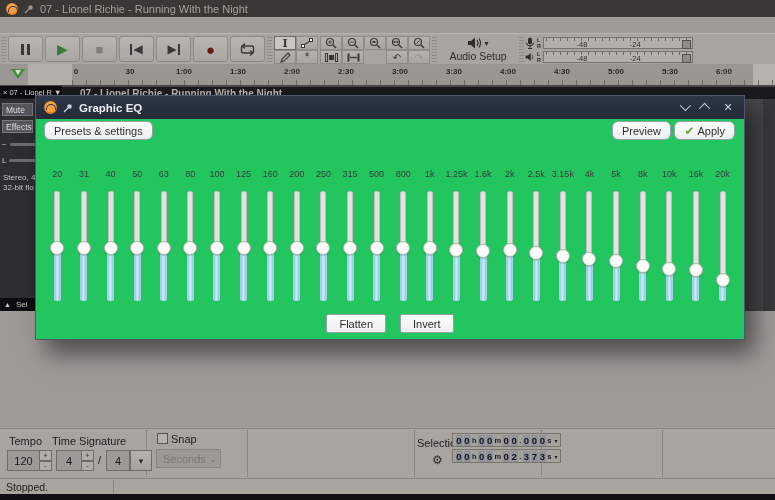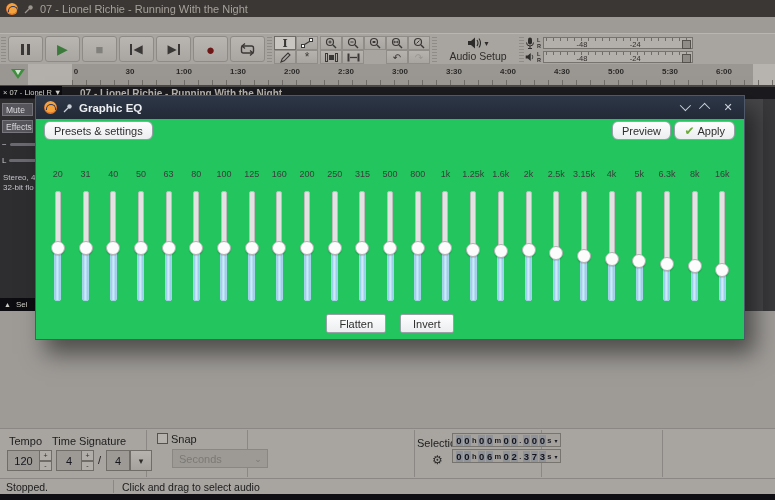--- a/index.html
+++ b/index.html
@@ -616,43 +616,52 @@
         <div class="eq-col">
           <div class="eq-label">5k</div>
           <div class="eq-slider">
             <div class="eq-track">
               <div class="eq-fill" style="top: 63.5%;"></div>
               <div class="eq-thumb" style="top: 63.5%;"></div>
             </div>
           </div>
         </div>
         <div class="eq-col">
-          <div class="eq-label">6.3k</div>
-          <div class="eq-slider">
-            <div class="eq-track">
-              <div class="eq-fill" style="top: 66.3%;"></div>
-              <div class="eq-thumb" style="top: 66.3%;"></div>
-            </div>
-          </div>
-        </div>
-        <div class="eq-col">
           <div class="eq-label">8k</div>
           <div class="eq-slider">
             <div class="eq-track">
               <div class="eq-fill" style="top: 68.5%;"></div>
               <div class="eq-thumb" style="top: 68.5%;"></div>
             </div>
           </div>
         </div>
         <div class="eq-col">
+          <div class="eq-label">10k</div>
+          <div class="eq-slider">
+            <div class="eq-track">
+              <div class="eq-fill" style="top: 71.3%;"></div>
+              <div class="eq-thumb" style="top: 71.3%;"></div>
+            </div>
+          </div>
+        </div>
+        <div class="eq-col">
           <div class="eq-label">16k</div>
           <div class="eq-slider">
             <div class="eq-track">
               <div class="eq-fill" style="top: 71.8%;"></div>
               <div class="eq-thumb" style="top: 71.8%;"></div>
+            </div>
+          </div>
+        </div>
+        <div class="eq-col">
+          <div class="eq-label">20k</div>
+          <div class="eq-slider">
+            <div class="eq-track">
+              <div class="eq-fill" style="top: 81.8%;"></div>
+              <div class="eq-thumb" style="top: 81.8%;"></div>
             </div>
           </div>
         </div>
       </div>
     <div id="eqbottom">
       <div class="dbtn2">Flatten</div>
       <div class="dbtn2">Invert</div>
     </div>
   </div>
 
@@ -674,21 +683,21 @@
     <span class="spin" style="left:82px;top:21px;">
         <b>+</b>
         <b>-</b>
       </span>
     <span class="blabel" style="left:98px;top:25px;">/</span>
     <span class="numbox" style="left:106px;top:21px;width:24px;">4</span>
     <span class="chevbtn" style="left:130px;top:21px;">▾</span>
 
     <span class="checkbox" style="left:157px;top:4px;"></span>
     <span class="blabel" style="left:171px;top:4px;">Snap</span>
-    <span class="combo" style="left:156px;top:20px;width:96px;margin-left:16px;">
+    <span class="combo" style="left:156px;top:20px;width:65px;">
       <span>Seconds</span>
       <span class="cchev">⌄</span>
     </span>
 
     <span class="blabel" style="left:417px;top:8px;">Selection</span>
     <span class="gear" style="left:432px;top:24px;">⚙</span>
     <span class="seltime" style="left:452px;top:4px;" id="selstart">
         <span class="tc">0</span>
         <span class="tc">0</span>
         <span class="tu">h</span>
@@ -719,16 +728,15 @@
         <span class="tc">3</span>
         <span class="tu">s</span>
         <span class="dd">▾</span>
       </span>
 
   </div>
 
   <div id="statusbar" class="abs">
     <span style="left:6px;">Stopped.</span>
     <span class="sdiv"></span>
-    <span style="left:122px;">Click and drag to select audio</span>
   </div>
   <div id="blackstrip" class="abs"></div>
 </div>
 
 </body></html>

